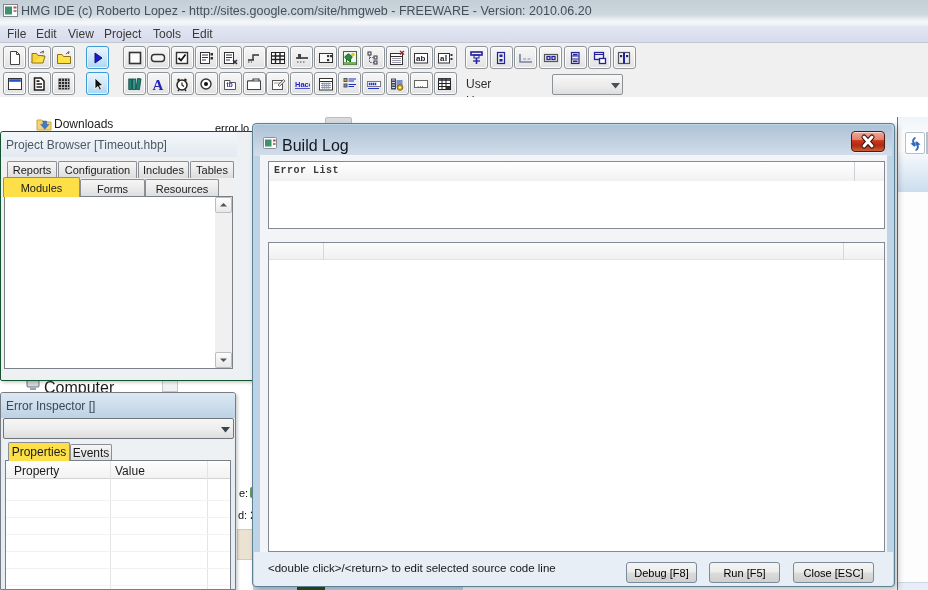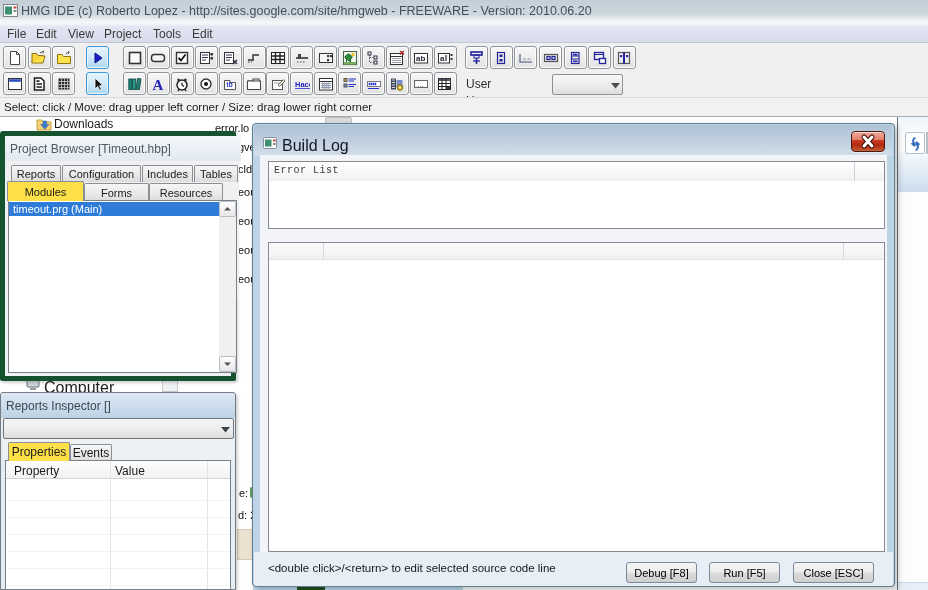--- a/index.html
+++ b/index.html
@@ -378,53 +378,49 @@
     </div>
 <div class="tb" style="left:433.7px;top:72px">
       <svg width="16" height="16" viewBox="0 0 16 16">
         <rect x="1.5" y="2.5" width="12" height="11" fill="#fff" stroke="#222"></rect>
         <rect x="1.5" y="2.5" width="12" height="2.5" fill="#556"></rect>
         <path d="M1.5 7.5 H13.5 M1.5 10.5 H13.5 M5 2.5 V13.5 M9 2.5 V13.5" stroke="#222" stroke-width="1"></path>
         <rect x="9" y="10.5" width="4.5" height="3" fill="#333"></rect>
       </svg>
     </div>
 
-<div class="abs" style="left:0;top:97px;width:928px;height:20px;background:#f1f1f1;border-top:1px solid #d9d9d9;border-bottom:1px solid #ababab">
-<div class="abs" style="left:4px;top:3px;font-size:11.5px;color:#1a1a1a">Select: click / Move: drag upper left corner / Size: drag lower right corner</div>
-</div>
-
-<div class="abs" style="left:0px;top:131px;width:236px;height:250px;border:5px solid #14532d;border-radius:3px 3px 2px 2px;background:#eef1f4;box-shadow:2px 2px 3px rgba(0,0,0,0.18)">
+
+<div class="abs" style="left:0px;top:131px;width:260px;height:250px;border:1px solid #14532d;border-radius:3px 3px 2px 2px;background:#eef1f4;box-shadow:2px 2px 3px rgba(0,0,0,0.18)">
  <div class="abs" style="left:0;top:0;width:236px;height:25px;background:linear-gradient(#f4f7fa,#e2e9f0);border-radius:3px 3px 0 0"></div>
  <div class="abs" style="left:5px;top:6px;font-size:12px;color:#4c5863">Project Browser [Timeout.hbp]</div>
  <div class="abs" style="left:2px;top:25px;width:232px;height:140px;background:#f0f0f0"></div>
  <div class="tab" style="left:6px;top:29px;width:50px;height:17px">Reports</div>
  <div class="tab" style="left:57px;top:29px;width:79px;height:17px">Configuration</div>
  <div class="tab" style="left:137px;top:29px;width:51px;height:17px">Includes</div>
  <div class="tab" style="left:189px;top:29px;width:44px;height:17px">Tables</div>
  <div class="tab on" style="left:2px;top:45px;width:77px;height:20px">Modules</div>
  <div class="tab" style="left:79px;top:47px;width:65px;height:18px">Forms</div>
  <div class="tab" style="left:144px;top:47px;width:74px;height:18px">Resources</div>
  <div class="abs" style="left:3px;top:64px;width:229px;height:173px;background:#fff;border:1px solid #7a8087">
-   <div class="abs" style="left:0;top:1px;width:210px;height:14px;background:#2e7bd8;color:#fff;font-size:11px;padding-left:4px;line-height:14px">timeout.prg (Main)</div>
    <div class="abs" style="left:210px;top:0;width:17px;height:171px;background:#f0f0f0">
      <div class="abs" style="left:0px;top:0px;width:17px;height:16px;background:linear-gradient(#fdfdfd,#e8e8e8);border:1px solid #b9bec4;border-radius:2px">
        <svg width="15" height="14" viewBox="0 0 15 14">
               <path d="M4 8.5 L7.5 5 L11 8.5 Z" fill="#555"></path>
             </svg></div>
      <div class="abs" style="left:0px;bottom:0px;width:17px;height:16px;background:linear-gradient(#fdfdfd,#e8e8e8);border:1px solid #b9bec4;border-radius:2px">
        <svg width="15" height="14" viewBox="0 0 15 14">
               <path d="M4 5.5 L7.5 9 L11 5.5 Z" fill="#555"></path>
             </svg></div>
    </div>
  </div>
 </div>
 
 <div class="abs" style="left:0px;top:392px;width:236px;height:198px;border:1px solid #767c82;border-radius:3px 3px 0 0;background:#e4ecf4;box-shadow:2px 2px 3px rgba(0,0,0,0.18)">
  <div class="abs" style="left:0;top:0;width:234px;height:25px;background:linear-gradient(#dce8f3,#bdd2e5);border-radius:3px 3px 0 0"></div>
- <div class="abs" style="left:5px;top:6px;font-size:12px;color:#3c4854">Reports Inspector []</div>
+ <div class="abs" style="left:5px;top:6px;font-size:12px;color:#3c4854">Error Inspector []</div>
  <div class="abs" style="left:2px;top:25px;width:231px;height:21px;border:1px solid #70767c;border-radius:2px;background:linear-gradient(#f6f6f6,#ececec 55%,#dddddd)">
    <svg class="abs" style="left:217px;top:8px" width="9" height="6" viewBox="0 0 9 6">
           <path d="M0 0 L9 0 L4.5 5.5 Z" fill="#3c4348"></path>
         </svg>
  </div>
  <div class="abs" style="left:2px;top:46px;width:231px;height:21px;background:#eef1f4"></div>
  <div class="tab on" style="left:7px;top:49px;width:62px;height:19px;font-size:12px">Properties</div>
  <div class="tab" style="left:69px;top:51px;width:42px;height:17px;font-size:12px">Events</div>
  <div class="abs" style="left:4px;top:67px;width:226px;height:130px;background:#fff;border:1px solid #7a8087">
    <div class="abs" style="left:0;top:0;width:224px;height:18px;background:linear-gradient(#fdfdfd,#f2f2f2);border-bottom:1px solid #d4d4d4"></div>
@@ -456,21 +452,21 @@
           <path d="M12 5 L20 14 M20 5 L12 14" stroke="#3c0f08" stroke-width="5" stroke-linecap="round"></path>
           <path d="M12 5 L20 14 M20 5 L12 14" stroke="#fff" stroke-width="3" stroke-linecap="round"></path>
         </svg>
  </div>
 
  <div class="abs" style="left:7px;top:31px;width:627px;height:431px;background:#f2f4f7"></div>
 
  <div class="abs" style="left:15px;top:37px;width:617px;height:68px;background:#fff;border:1px solid #858a92">
    <div class="abs" style="left:0;top:0;width:615px;height:19px;background:linear-gradient(#ffffff,#f1f1f1)"></div>
    <div class="abs" style="left:585px;top:0;width:1px;height:19px;background:#cdd0d4"></div>
-   <div class="abs" style="left:5px;top:3px;font-family:'Liberation Mono',monospace;font-size:10px;font-weight:normal;color:#3c3c3c;letter-spacing:0.5px">Error List</div>
+   <div class="abs" style="left:5px;top:3px;font-family:'Liberation Mono',monospace;font-size:10px;font-weight:bold;color:#3c3c3c;letter-spacing:0.5px">Error List</div>
  </div>
 
  <div class="abs" style="left:15px;top:118px;width:617px;height:310px;background:#fff;border:1px solid #858a92">
    <div class="abs" style="left:0;top:0;width:615px;height:17px;background:linear-gradient(#fcfcfc,#f0f0f0);border-bottom:1px solid #e2e2e2"></div>
    <div class="abs" style="left:54px;top:0;width:1px;height:17px;background:#d6d9dc"></div>
    <div class="abs" style="left:574px;top:0;width:1px;height:17px;background:#d6d9dc"></div>
  </div>
 
  <div class="abs" style="left:1px;top:428px;width:639px;height:34px;background:#e8eef5;border-radius:0 0 3px 3px"></div>
  <div class="abs" style="left:15px;top:438px;font-size:11.5px;color:#14181c">&lt;double click&gt;/&lt;return&gt; to edit selected source code line</div>

